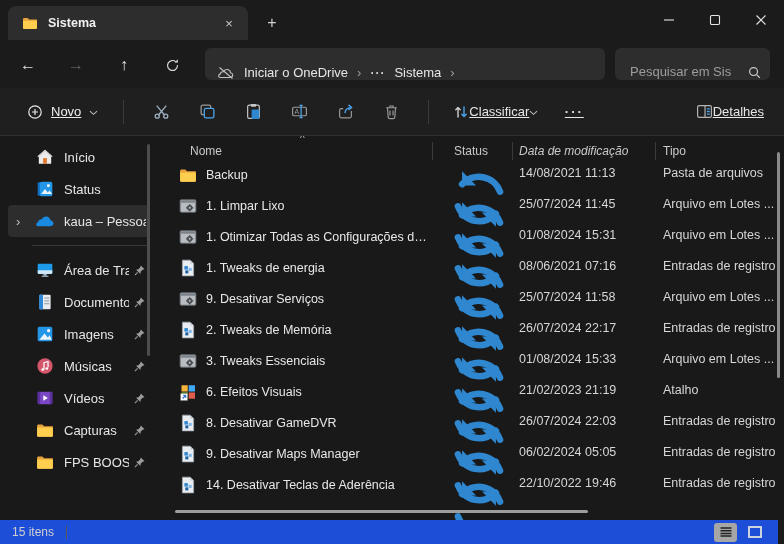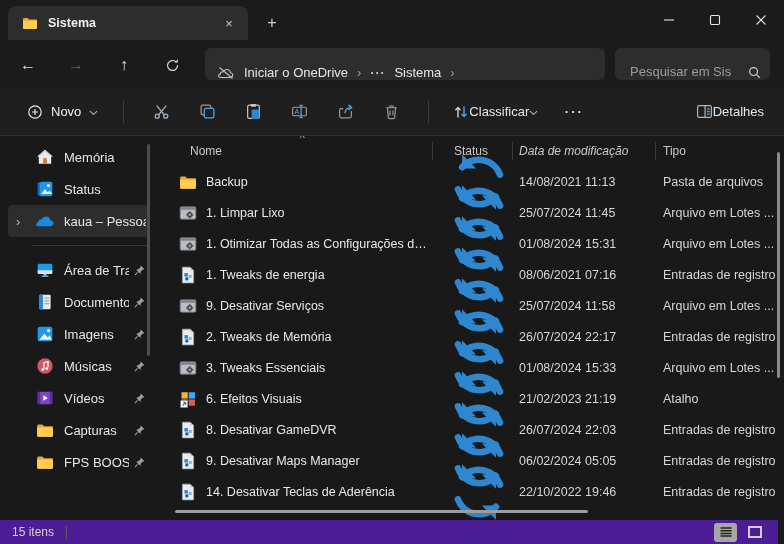--- a/index.html
+++ b/index.html
@@ -33,21 +33,21 @@
   .crumb-chev{color:#9f9f9f;font-size:13px;}
   .crumb-more{color:#d0d0d0;letter-spacing:1px;font-weight:bold;font-size:12px;}
   .searchbox{position:absolute;left:615px;top:8px;width:155px;height:32px;background:#2d2d2d;border-radius:6px;
              display:flex;align-items:flex-end;padding:0 8px 0 13px;box-sizing:border-box;}
   .searchbox input{flex:1;min-width:0;background:transparent;border:none;outline:none;color:#e0e0e0;
                    font-family:inherit;font-size:13px;}
   .searchbox input::placeholder{color:#9d9d9d;opacity:1;}
   .search-icon{width:15px;height:15px;flex:0 0 auto;margin-left:4px;}
   
   .toolbar{position:absolute;top:88px;left:0;right:0;height:48px;background:#1f1f1f;
-           border-bottom:1px solid #2f2f2f;display:flex;align-items:center;box-sizing:border-box;padding:0 10px;}
+           border-bottom:1px solid #2f2f2f;display:flex;align-items:center;box-sizing:border-box;padding:0 10px;text-decoration:underline;}
   .new-btn{display:flex;align-items:center;gap:8px;padding:7px 11px;border-radius:5px;margin-left:6px;}
   .new-label{color:#f0f0f0;}
   .tb-divider{width:1px;height:24px;background:#3a3a3a;margin:0 14px;}
   .tb-iconbtn{width:46px;height:34px;display:flex;align-items:center;justify-content:center;border-radius:5px;}
   .sort-btn,.details-btn{display:flex;align-items:center;padding:7px 10px;border-radius:5px;color:#e6e6e6;}
   .more-btn{width:36px;height:34px;display:flex;align-items:center;justify-content:center;color:#e0e0e0;
             letter-spacing:2px;font-weight:bold;font-size:13px;border-radius:5px;margin-left:8px;}
   .spacer{flex:1;}
   .chev-down{margin-top:2px;}
   
@@ -68,33 +68,33 @@
   
   .main{flex:1;position:relative;overflow:hidden;}
   .list-header{height:30px;display:flex;align-items:center;position:relative;color:#c9c9c9;font-size:12px;}
   .hdr-cell{white-space:nowrap;overflow:hidden;box-sizing:border-box;}
   .hdr-0{width:262px;padding-left:20px;}
   .hdr-1{width:80px;padding-left:22px;}
   .hdr-2{width:143px;padding-left:7px;font-style:italic;}
   .hdr-3{flex:1;padding-left:8px;}
   .hdr-sep{position:absolute;top:6px;bottom:6px;width:1px;background:#3a3a3a;}
   .sort-caret{position:absolute;left:130px;top:-3px;font-size:10px;color:#c0c0c0;}
-  .row{height:31px;display:flex;align-items:center;}
+  .row{height:31px;display:flex;align-items:flex-start;}
   .cell-name{width:262px;display:flex;align-items:center;gap:9px;padding-left:9px;box-sizing:border-box;}
   .file-icon{width:18px;height:18px;flex:0 0 auto;}
   .file-icon svg{width:18px;height:18px;}
   .file-name{white-space:nowrap;overflow:hidden;text-overflow:ellipsis;color:#e8e8e8;font-size:12.5px;max-width:226px;}
   .cell-status{width:80px;padding-left:14px;box-sizing:border-box;}
   .sync-icon{width:15px;height:15px;}
   .cell-date{width:143px;color:#d6d6d6;font-size:12.5px;white-space:nowrap;box-sizing:border-box;padding-left:7px;}
   .cell-type{flex:1;color:#d6d6d6;font-size:12.5px;white-space:nowrap;overflow:hidden;box-sizing:border-box;padding-left:8px;}
   .v-scrollbar{position:absolute;right:4px;top:16px;width:3px;height:226px;background:#8a8a8a;border-radius:2px;}
   .h-scrollbar{position:absolute;left:5px;bottom:7px;height:3px;width:413px;background:#9d9d9d;border-radius:2px;}
   
-  .statusbar{position:absolute;bottom:0;left:0;right:6px;height:24px;background:#4c1d95;display:flex;
+  .statusbar{position:absolute;bottom:0;left:0;right:6px;height:24px;background:#1d4ed8;display:flex;
              align-items:center;padding:0 12px;box-sizing:border-box;font-size:12px;color:#cfcfcf;}
   .sb-count-divider{width:1px;height:13px;background:#5a5a5a;margin-left:12px;}
   .view-toggles{margin-left:auto;display:flex;gap:6px;align-items:center;}
   .view-btn{width:23px;height:19px;display:flex;align-items:center;justify-content:center;border-radius:3px;}
   .view-btn.active{background:#a6a6a6;}
 </style>
 </head>
 <body>
 
 <div class="titlebar">
@@ -265,21 +265,21 @@
   <div class="sidebar">
     <div id="sidebar-nav">
         <div class="sb-item">
           <span class="sb-icon">
             <svg viewBox="0 0 16 16">
               <path d="M8 1.5L14.8 7.5H13.5V14H2.5V7.5H1.2z" fill="#ececec"></path>
               <path d="M8 1.5L14.8 7.5H12.9L8 3.2 3.1 7.5H1.2z" fill="#d0d0d0"></path>
               <rect x="6.3" y="9" width="3.4" height="5" fill="#e07a30"></rect>
             </svg>
           </span>
-          <span class="sb-label">Memória</span>
+          <span class="sb-label">Início</span>
         </div>
         <div class="sb-item">
           <span class="sb-icon">
             <svg viewBox="0 0 16 16">
               <rect x="1.5" y="2" width="2.2" height="12" rx="0.8" fill="#0f6ec0"></rect>
               <rect x="3.4" y="1.5" width="11.1" height="13" rx="1.5" fill="#2496e8"></rect>
               <circle cx="11" cy="5" r="1.3" fill="#fff"></circle>
               <path d="M4.6 12.5L8 8l2.5 3 1.5-1.6 2.4 3.1z" fill="#eaf4fc"></path>
             </svg>
           </span>

